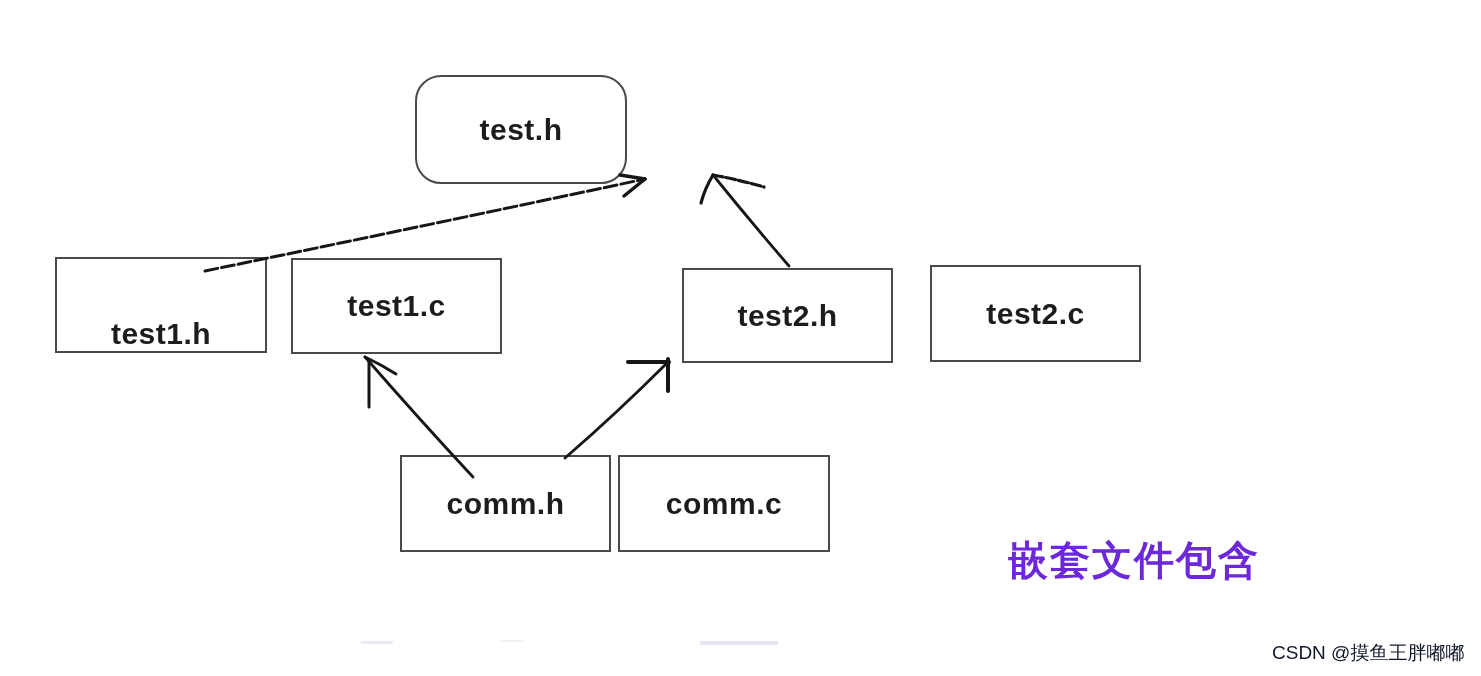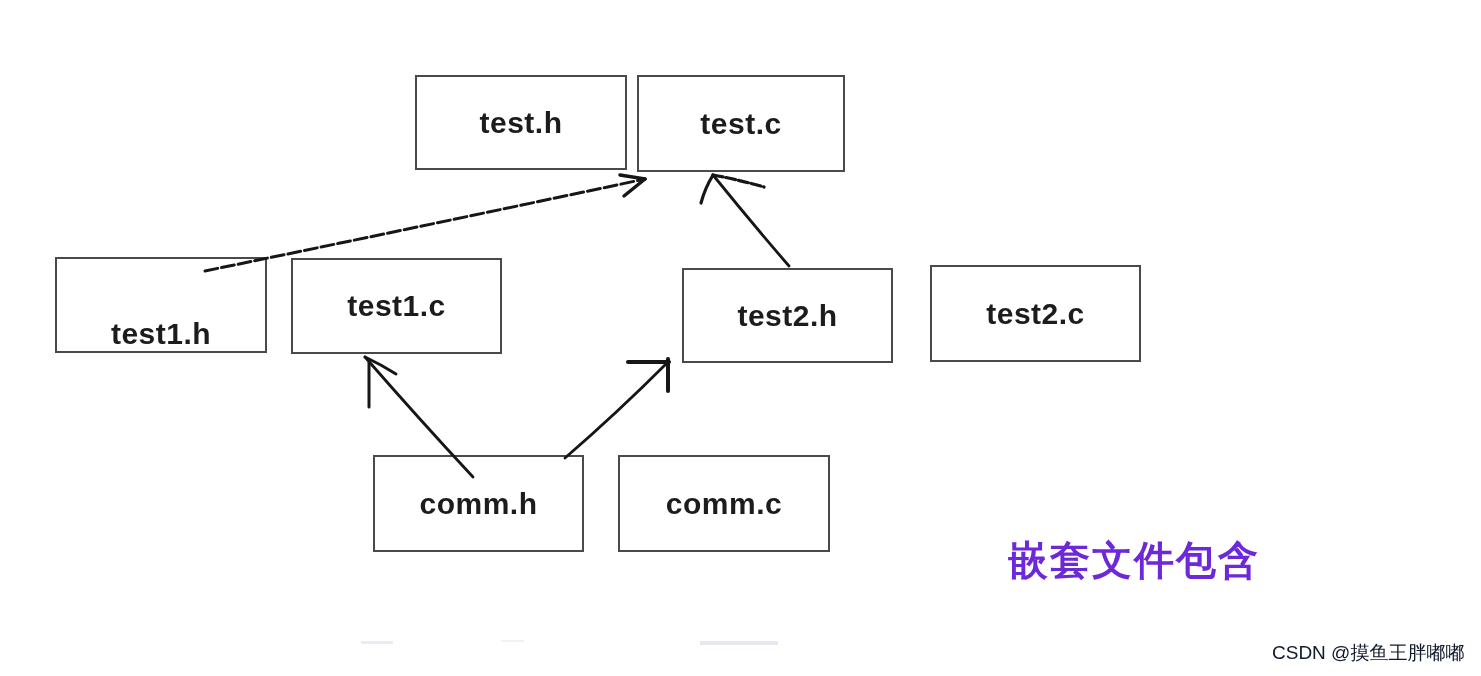--- a/index.html
+++ b/index.html
@@ -19,27 +19,27 @@
     display: flex;
     align-items: center;
     justify-content: center;
   }
   .box span {
     font-size: 30px;
     font-weight: bold;
     color: #1c1c1c;
     letter-spacing: 0.5px;
   }
-  #box-test-h  { left: 415px; top: 75px;  width: 212px; height: 95px; }
+  #box-test-h  { left: 415px; top: 75px;  width: 212px; height: 109px; border-radius: 26px; }
   #box-test-c  { left: 637px; top: 75px;  width: 208px; height: 97px; }
   #box-test1-h { left: 55px;  top: 257px; width: 212px; height: 96px; align-items: flex-end; }
   #box-test1-c { left: 291px; top: 258px; width: 211px; height: 96px; }
   #box-test2-h { left: 682px; top: 268px; width: 211px; height: 95px; align-items: center; }
   #box-test2-c { left: 930px; top: 265px; width: 211px; height: 97px; text-align: center; }
-  #box-comm-h  { left: 373px; top: 455px; width: 211px; height: 97px; }
+  #box-comm-h  { left: 400px; top: 455px; width: 211px; height: 97px; }
   #box-comm-c  { left: 618px; top: 455px; width: 212px; height: 97px; }
   .arrows {
     position: absolute;
     left: 0; top: 0;
     width: 1481px; height: 676px;
     pointer-events: none;
   }
   .caption {
     position: absolute;
     left: 1008px;
@@ -64,23 +64,20 @@
   #smudge-2 { left: 501px; top: 640px; width: 23px; height: 2px; background: #f1f1f7; }
   #smudge-3 { left: 700px; top: 641px; width: 78px; height: 4px; background: #e7e7f3; }
 </style>
 </head>
 <body>
 
 <div class="stage">
 
   <div class="box" id="box-test-h">
     <span>test.h</span>
-  </div>
-  <div class="box" id="box-test-c">
-    <span>test.c</span>
   </div>
   <div class="box" id="box-test1-h">
     <span>test1.h</span>
   </div>
   <div class="box" id="box-test1-c">
     <span>test1.c</span>
   </div>
   <div class="box" id="box-test2-h">
     <span>test2.h</span>
   </div>

